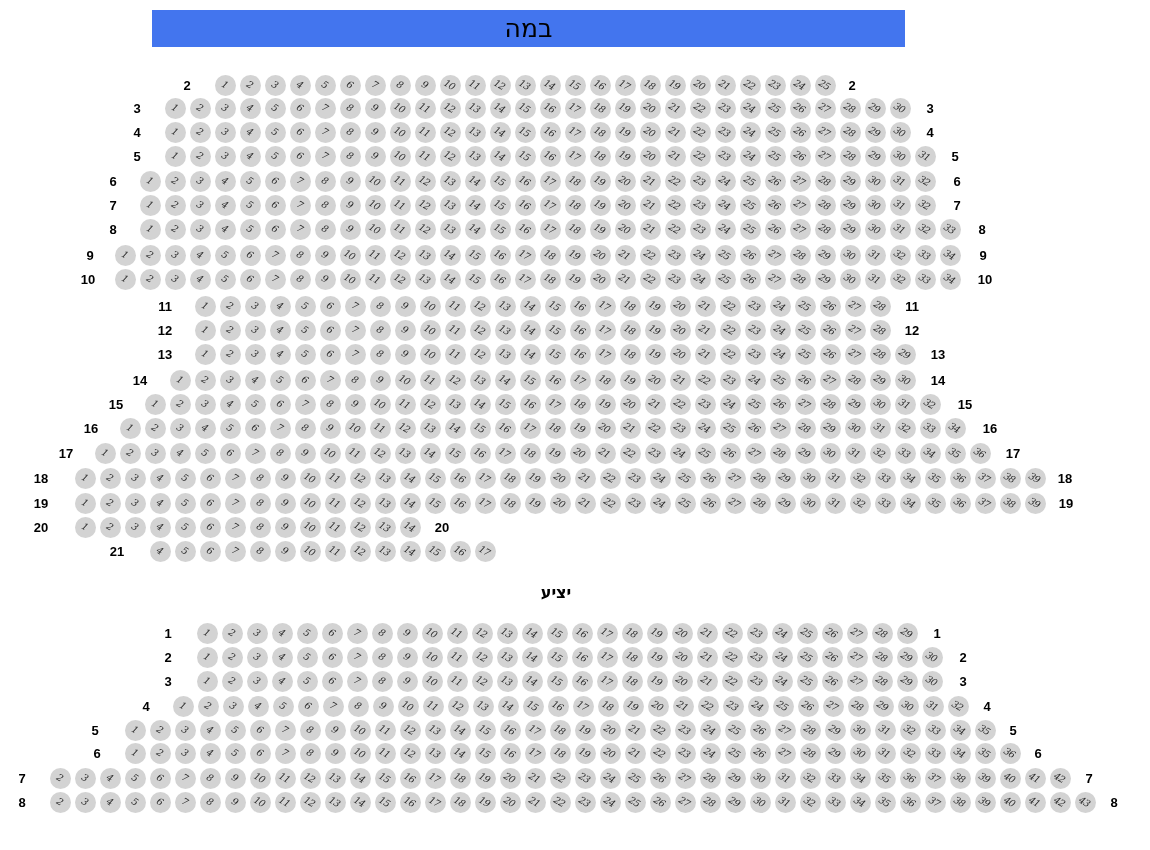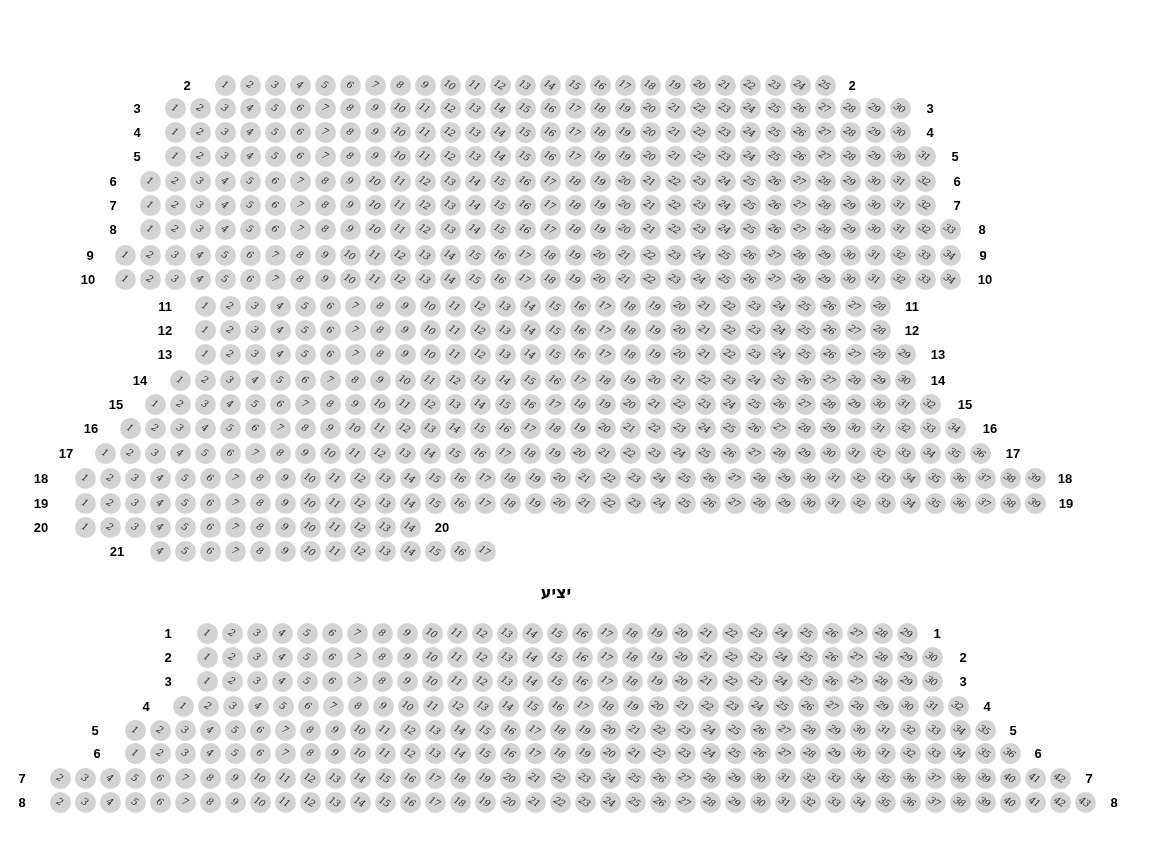--- a/index.html
+++ b/index.html
@@ -39,20 +39,21 @@
   .balcony-title{
     position:absolute;left:556px;top:592px;transform:translate(-50%,-50%);
     font-weight:bold;font-size:16px;color:var(--label-text,#000);
     font-family:"DejaVu Sans",sans-serif;
   }
 </style>
 </head>
 <body style="--bg: #ffffff; --stage-fill: #4375ee; --stage-text: #000000; --seat-fill: #d3d3d3; --seat-text: #2b2b2b; --label-text: #000000;">
 
 <div id="canvas">
+  <div class="stage-banner">במה</div>
 
   <div id="seatmap">
       <span class="row-label" style="left: 187px; top: 85px;">2</span>
       <div class="seat" style="left: 214.5px; top: 74.5px;">
         <span class="seat-num">1</span>
       </div>
       <div class="seat" style="left: 239.5px; top: 74.5px;">
         <span class="seat-num">2</span>
       </div>
       <div class="seat" style="left: 264.5px; top: 74.5px;">

